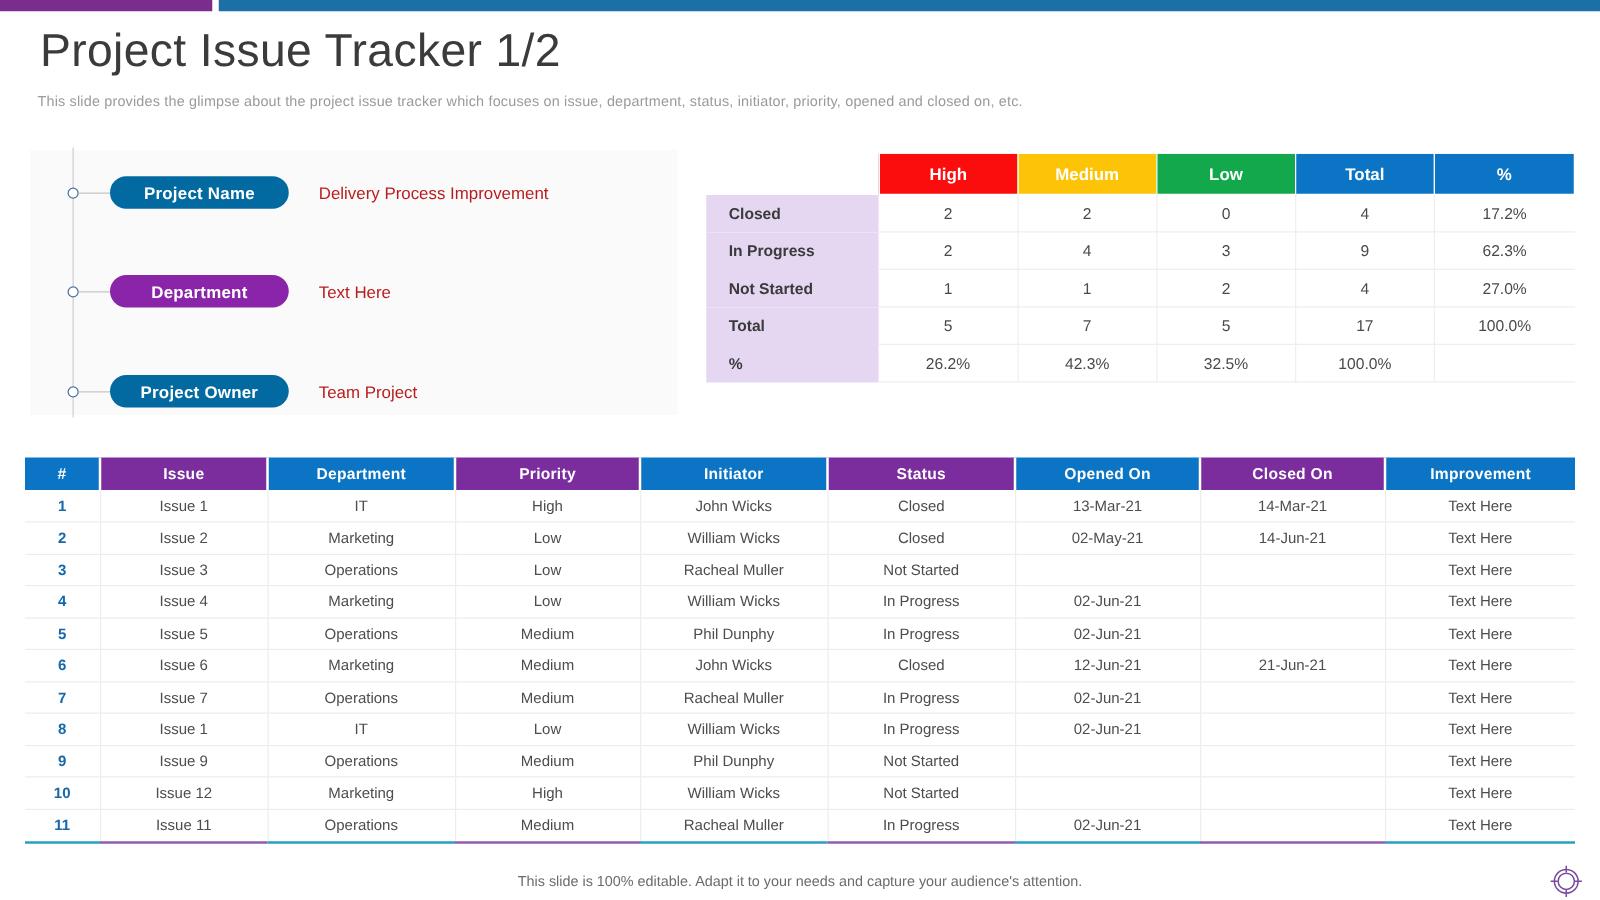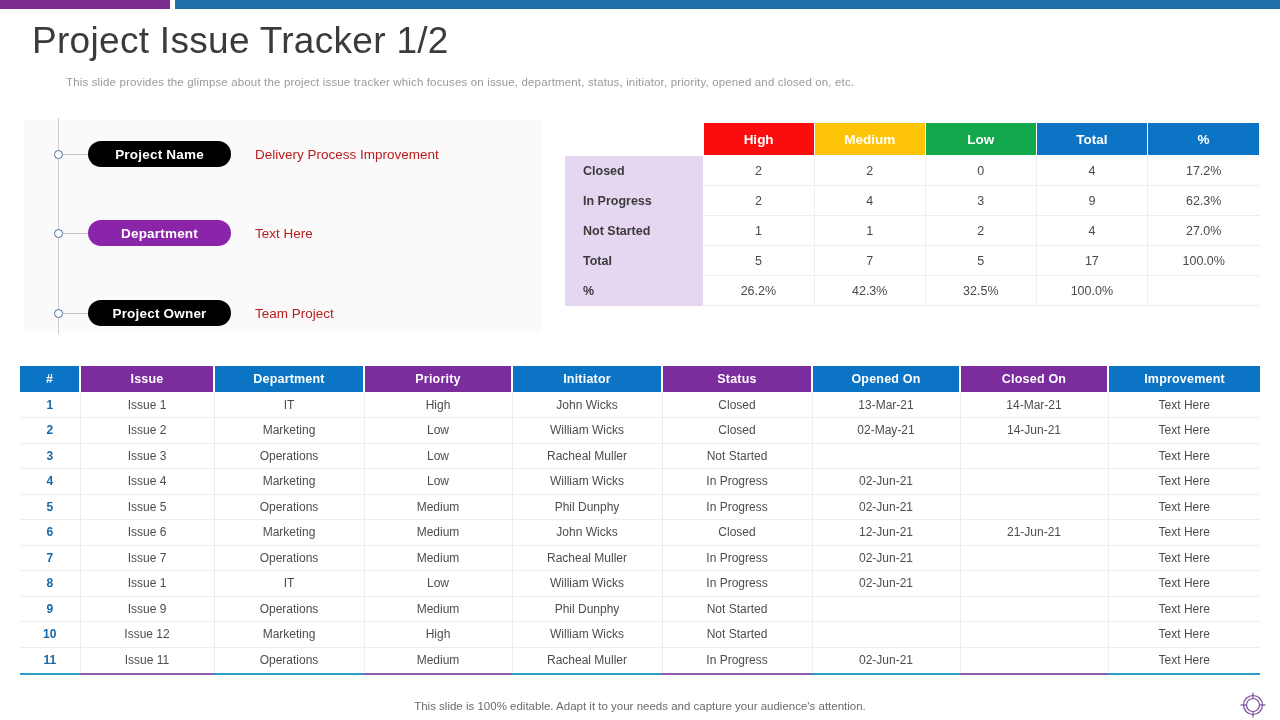--- a/index.html
+++ b/index.html
@@ -18,21 +18,21 @@
   .topbar-blue   { flex: 1;     height: 9px; background: #1d6fa8; }
 
   
   .title {
     position: absolute; left: 32px; top: 20px;
     font-size: 37px; font-weight: 400; color: #3b3b3b;
     letter-spacing: 0.3px; white-space: nowrap;
   }
   .subtitle {
     position: absolute; left: 30px; top: 76px;
-    font-size: 11.5px; color: #9a9a9a; white-space: nowrap; letter-spacing: 0.15px; margin-left: 36px;
+    font-size: 11.5px; color: #9a9a9a; white-space: nowrap; letter-spacing: 0.15px;
   }
 
   
   .info-panel {
     position: absolute; left: 24px; top: 120px; width: 518px; height: 212px;
     background: #fafafa;
   }
   .timeline-line {
     position: absolute; left: 58px; top: 118px; width: 1px; height: 216px;
     background: #cfcfcf;
@@ -46,21 +46,21 @@
     border: 1.4px solid #4a6fa5; border-radius: 50%; background: #ffffff;
   }
   .node-connector {
     position: absolute; left: 63px; top: 13px; width: 26px; height: 1px; background: #c5c5c5;
   }
   .pill {
     position: absolute; left: 88px; top: 0; width: 143px; height: 26px;
     border-radius: 13px; color: #ffffff; font-size: 13.5px; font-weight: bold;
     display: flex; align-items: center; justify-content: center; letter-spacing: 0.2px;
   }
-  .pill.blue   { background: #000000; }
+  .pill.blue   { background: #0369a1; }
   .pill.purple { background: #8a24a8; }
   .info-value {
     position: absolute; left: 255px; top: 0; height: 26px;
     display: flex; align-items: center;
     font-size: 13.5px; color: #b91c1c; white-space: nowrap;
   }
 
   
   .summary {
     position: absolute; left: 565px; top: 122px; width: 695px; height: 208px;

